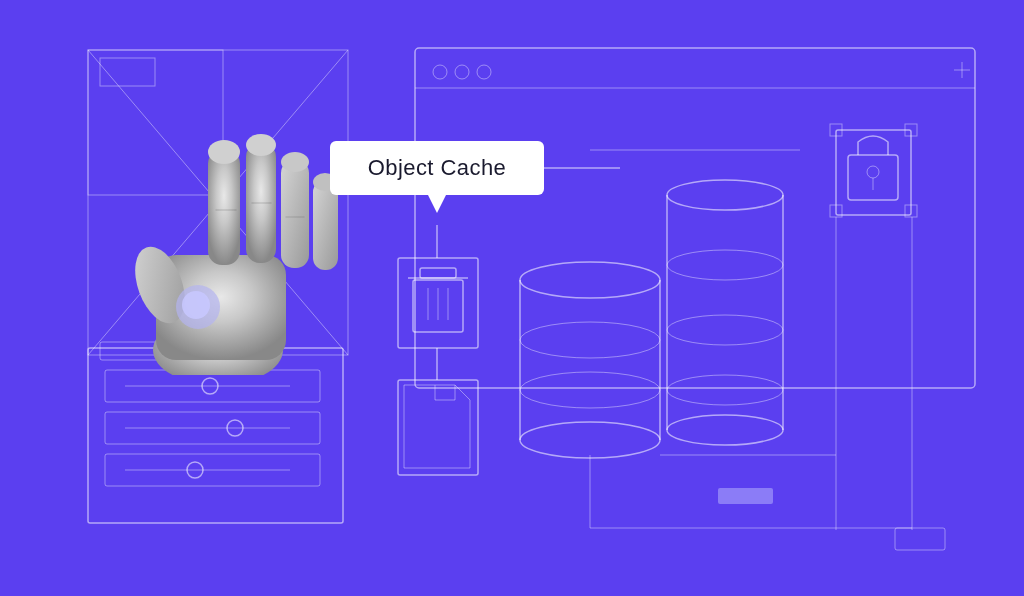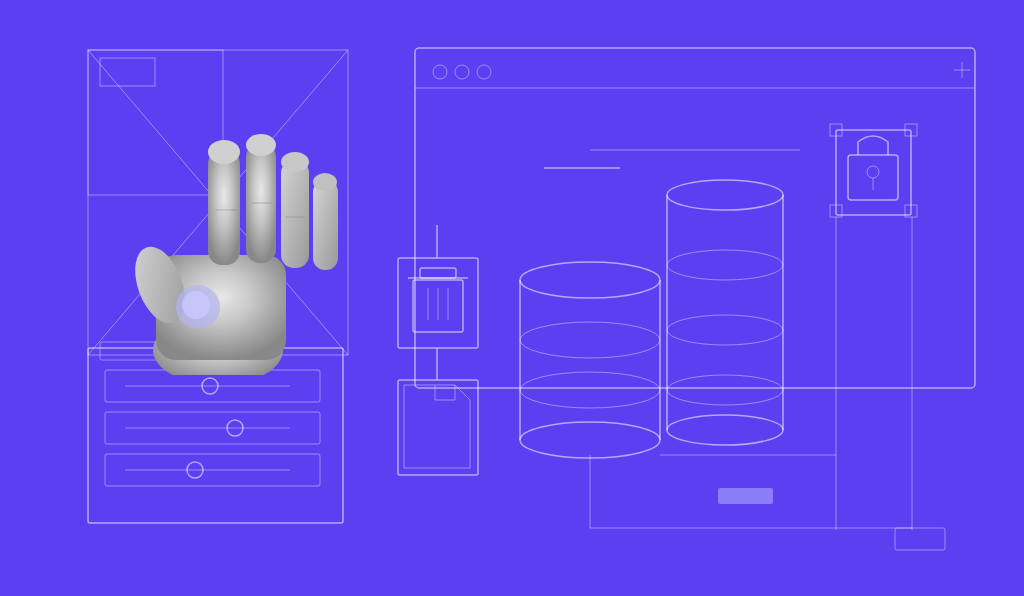--- a/index.html
+++ b/index.html
@@ -219,14 +219,15 @@
 
       <line x1="128" y1="155" x2="148" y2="155" stroke="rgba(0,0,0,0.12)" stroke-width="1.5" stroke-linecap="round"></line>
       <line x1="164" y1="148" x2="183" y2="148" stroke="rgba(0,0,0,0.12)" stroke-width="1.5" stroke-linecap="round"></line>
       <line x1="198" y1="162" x2="216" y2="162" stroke="rgba(0,0,0,0.1)" stroke-width="1.5" stroke-linecap="round"></line>
 
       <ellipse cx="110" cy="252" rx="22" ry="22" fill="rgba(180,180,240,0.7)"></ellipse>
       <ellipse cx="108" cy="250" rx="14" ry="14" fill="rgba(200,200,255,0.85)"></ellipse>
     </svg>
   </div>
 
+  <div class="object-cache-label">Object Cache</div>
 
 </div>
 
 </body></html>

